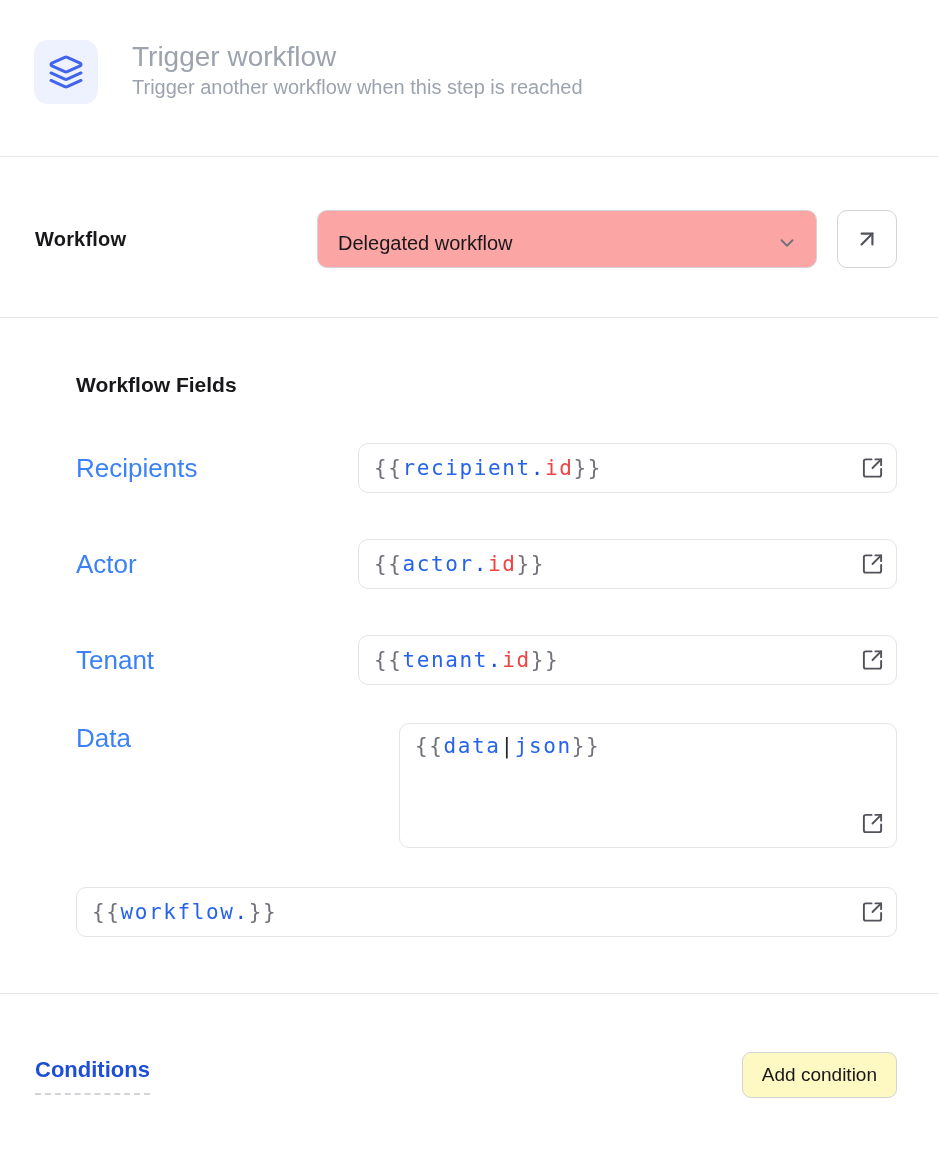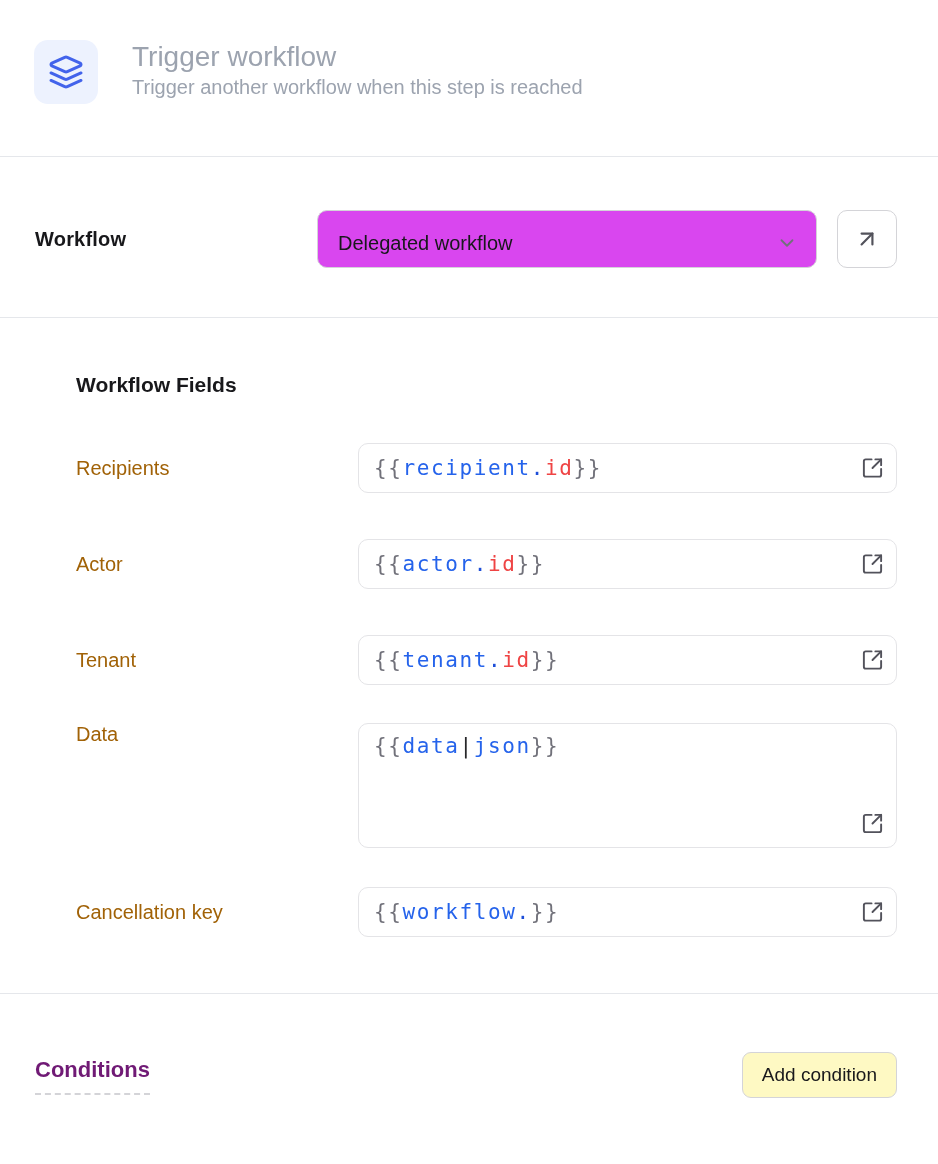--- a/index.html
+++ b/index.html
@@ -19,33 +19,33 @@
   .divider { border:none; border-top:1px solid #e5e7eb; }
   .d1 { margin-top:52px; }
   .d2 { margin-top:49px; }
   .d3 { margin-top:56px; }
 
   
   .wf-row { display:flex; align-items:center; margin-top:53px; padding:0 41px 0 35px; }
   .col-label { flex:0 0 282px; }
   .wf-label { font-size:20px; font-weight:700; color:#18181b; letter-spacing:.2px; }
   .wf-controls { flex:1; display:flex; gap:20px; }
-  .select { flex:1; height:58px; border:1px solid #d4d4d8; border-radius:10px; background:#d946ef;
+  .select { flex:1; height:58px; border:1px solid #d4d4d8; border-radius:10px; background:#fca5a5;
             display:flex; align-items:center; justify-content:space-between;
             padding:8px 18px 0 20px; font-family:"Liberation Sans",sans-serif;
             font-size:20px; color:#18181b; cursor:pointer; }
   .icon-btn { width:60px; height:58px; flex:none; border:1px solid #d4d4d8; border-radius:10px;
               background:#fff; display:flex; align-items:center; justify-content:center; cursor:pointer; }
 
   
   .fields { padding:0 41px 0 35px;margin-left:41px; }
   .fields-heading { margin-top:54px; font-size:21px; line-height:26px; font-weight:700; color:#18181b; }
   .field-row { display:flex; align-items:center; }
-  .mt45 { margin-top:45px; } .mt46 { margin-top:46px; } .mt38 { margin-top:38px; } .mt39 { margin-top:39px; }
-  .row-label { font-size:20px; color:#a16207; }
+  .mt45 { margin-top:45px; } .mt46 { margin-top:46px; } .mt38 { margin-top:38px;gap:41px; } .mt39 { margin-top:39px; }
+  .row-label { font-size:26px; color:#3b82f6; }
   .row-field { flex:1; position:relative; min-width:0; }
   .code-box { height:50px; border:1px solid #e4e4e7; border-radius:10px; background:#fff;
               display:flex; align-items:center; padding:0 48px 0 15px;
               font-family:"DejaVu Sans Mono", monospace; font-size:21px; letter-spacing:1.6px;
               white-space:nowrap; overflow:hidden; cursor:text; }
   .code-box.multiline { height:125px; align-items:flex-start; padding-top:10px; }
   .row-data { align-items:flex-start; }
   .row-data .row-label { padding-top:21px; }
   .ext-btn { position:absolute; right:13px; top:50%; transform:translateY(-50%);
              background:none; border:none; padding:0; display:flex; cursor:pointer; }
@@ -54,21 +54,21 @@
   .tok-brace    { color:#71717a; }
   .tok-variable { color:#2563eb; }
   .tok-dot      { color:#1d4ed8; }
   .tok-property { color:#ef4444; }
   .tok-pipe     { color:#27272a; }
   .tok-plain    { color:#27272a; }
 
   
   .cond-row { display:flex; align-items:center; justify-content:space-between;
               margin-top:58px; padding:0 41px 0 35px; }
-  .cond-title { font-size:22px; line-height:28px; font-weight:700; color:#701a75;
+  .cond-title { font-size:22px; line-height:28px; font-weight:700; color:#1d4ed8;
                 border-bottom:2px dashed #d4d4d8; padding-bottom:9px; }
   .add-btn { height:46px; padding:0 19px; border:1px solid #d4d4d8; border-radius:9px;
              background:#fef9c3; font-family:"Liberation Sans",sans-serif;
              font-size:19px; font-weight:500; color:#18181b; cursor:pointer; }
 
   svg { display:block; }
 </style>
 </head>
 <body>
 
@@ -205,21 +205,20 @@
               <path d="M21 13v6a2 2 0 0 1-2 2H5a2 2 0 0 1-2-2V5a2 2 0 0 1 2-2h6"></path>
               <path d="m21 3-9 9"></path>
                 <path d="M15 3h6v6"></path>
             </svg>
           </span>
         </button>
       </div>
     </div>
 
     <div class="field-row mt39">
-      <div class="col-label"><span class="row-label">Cancellation key</span></div>
       <div class="row-field">
         <div class="code-box">
             <span class="tok-brace">{{ </span>
             <span class="tok-variable">workflow</span>
             <span class="tok-dot">.</span>
             <span class="tok-brace"> }}</span>
           </div>
         <button class="ext-btn">
           <span>
             <svg width="23" height="23" viewBox="0 0 24 24" fill="none" stroke="#52525b" stroke-width="2" stroke-linecap="round" stroke-linejoin="round">

